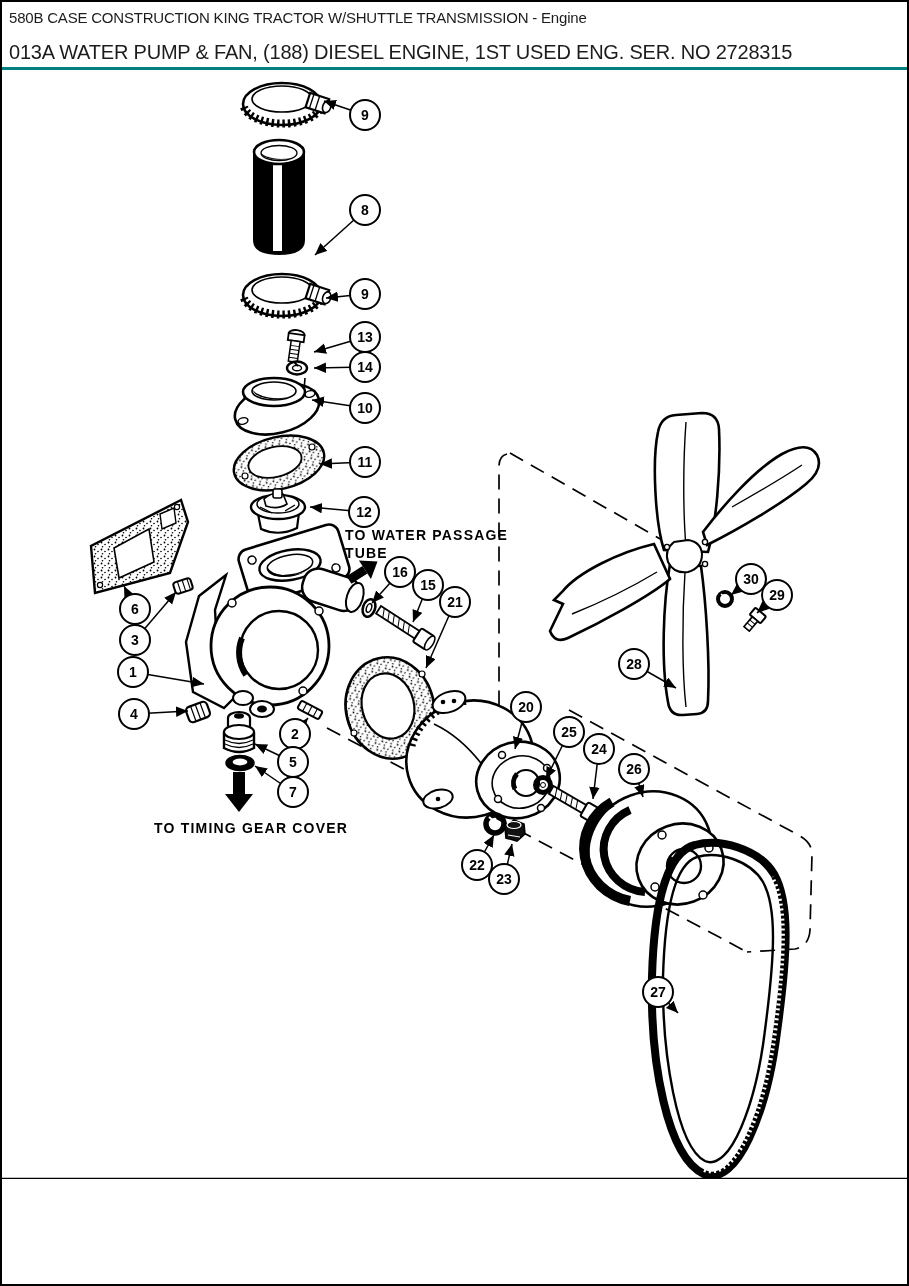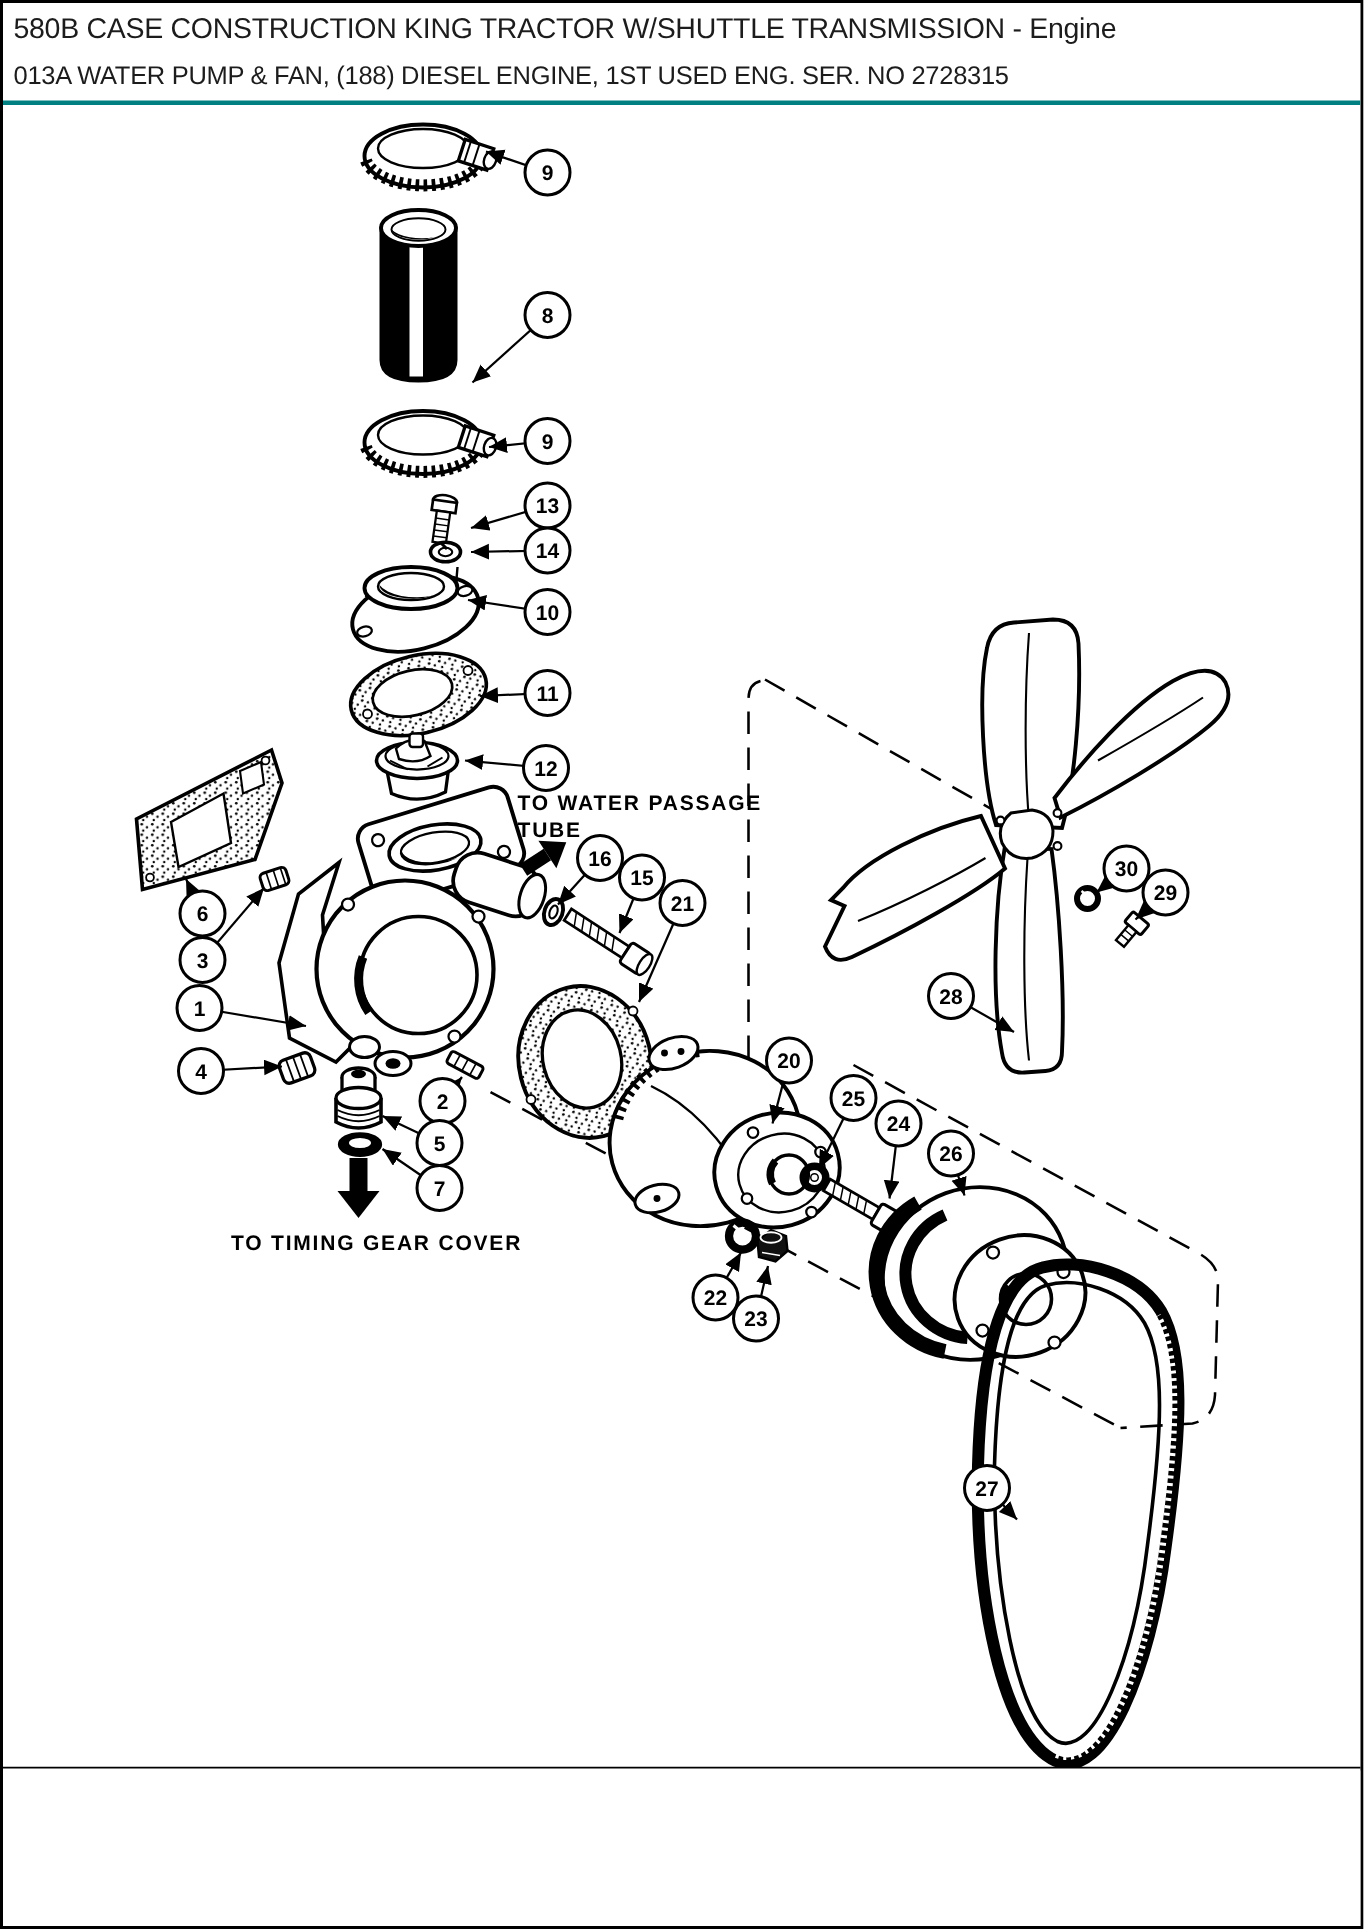--- a/index.html
+++ b/index.html
@@ -5,22 +5,22 @@
   html,body{margin:0;padding:0;background:#e8e8e8;}
   .page{
     position:relative;width:909px;height:1286px;background:#ffffff;
     border:2px solid #000;box-sizing:border-box;overflow:hidden;
     font-family:"Liberation Sans", sans-serif;
   }
   .hdr{
     position:absolute;left:7px;top:0;right:6px;height:64px;
     color:#1c1c1c;
   }
-  .hdr .l1{position:absolute;top:7px;left:0;font-size:19px;letter-spacing:-0.2px;white-space:nowrap;}
-  .hdr .l2{position:absolute;top:39px;left:0;font-size:17px;letter-spacing:-0.2px;white-space:nowrap;}
+  .hdr .l1{position:absolute;top:7px;left:0;font-size:15px;letter-spacing:-0.2px;white-space:nowrap;}
+  .hdr .l2{position:absolute;top:39px;left:0;font-size:20px;letter-spacing:-0.2px;white-space:nowrap;}
   .rule{
     position:absolute;left:0;right:0;top:65px;height:3px;background:#008080;
   }
   svg.diagram{position:absolute;left:0;top:0;}
   svg.diagram text.callout-num{
     font-family:"Liberation Sans", sans-serif;font-size:14px;font-weight:bold;
     text-anchor:middle;fill:#000;
   }
   svg.diagram text.annot{
     font-family:"Liberation Sans", sans-serif;font-size:14px;font-weight:bold;

